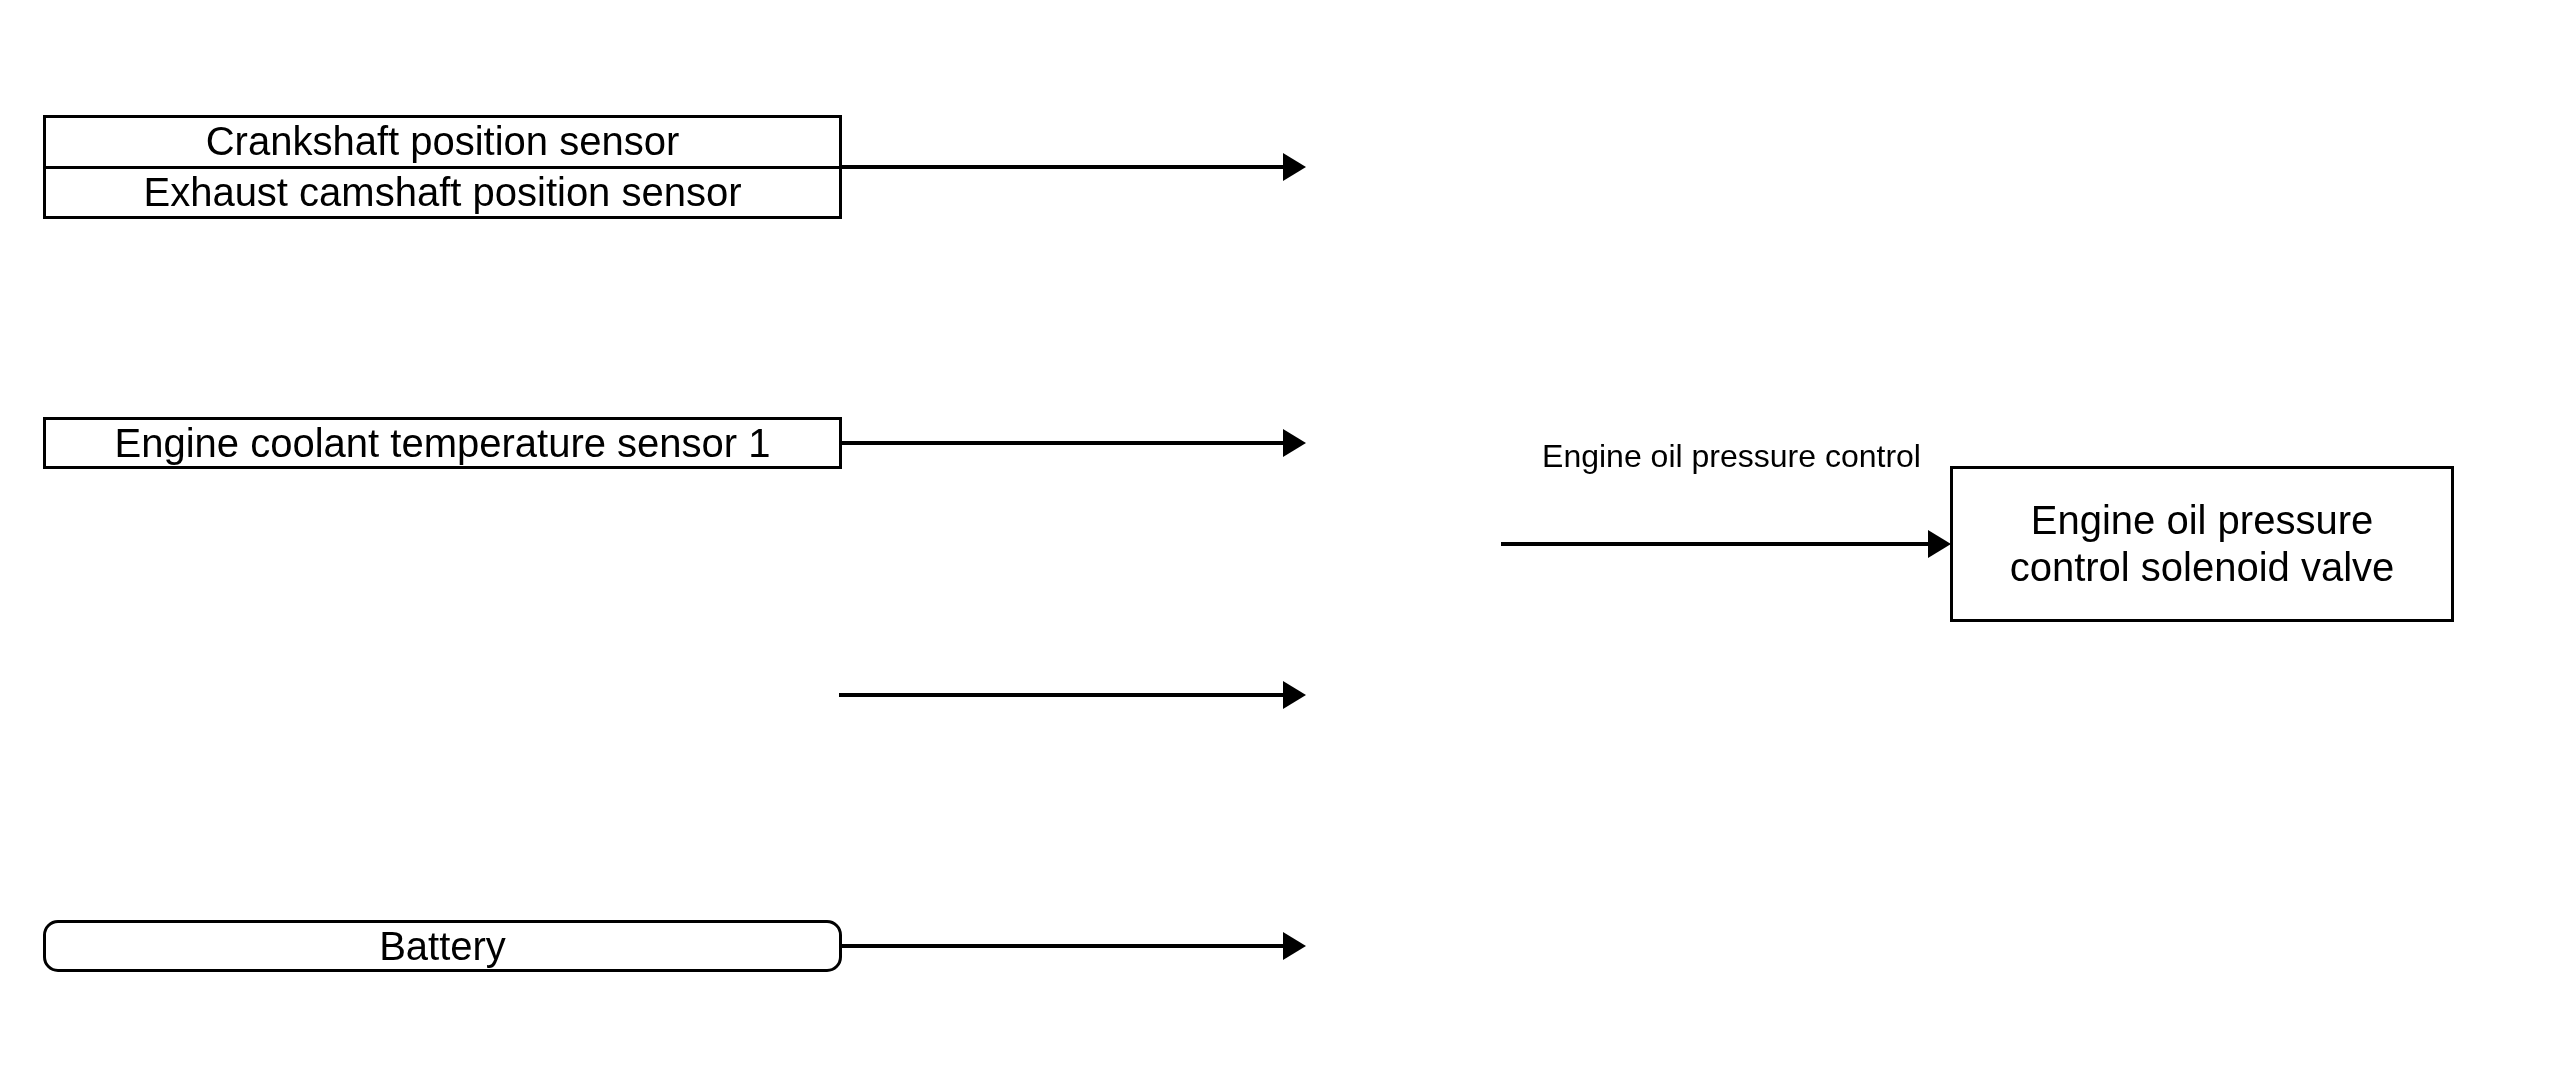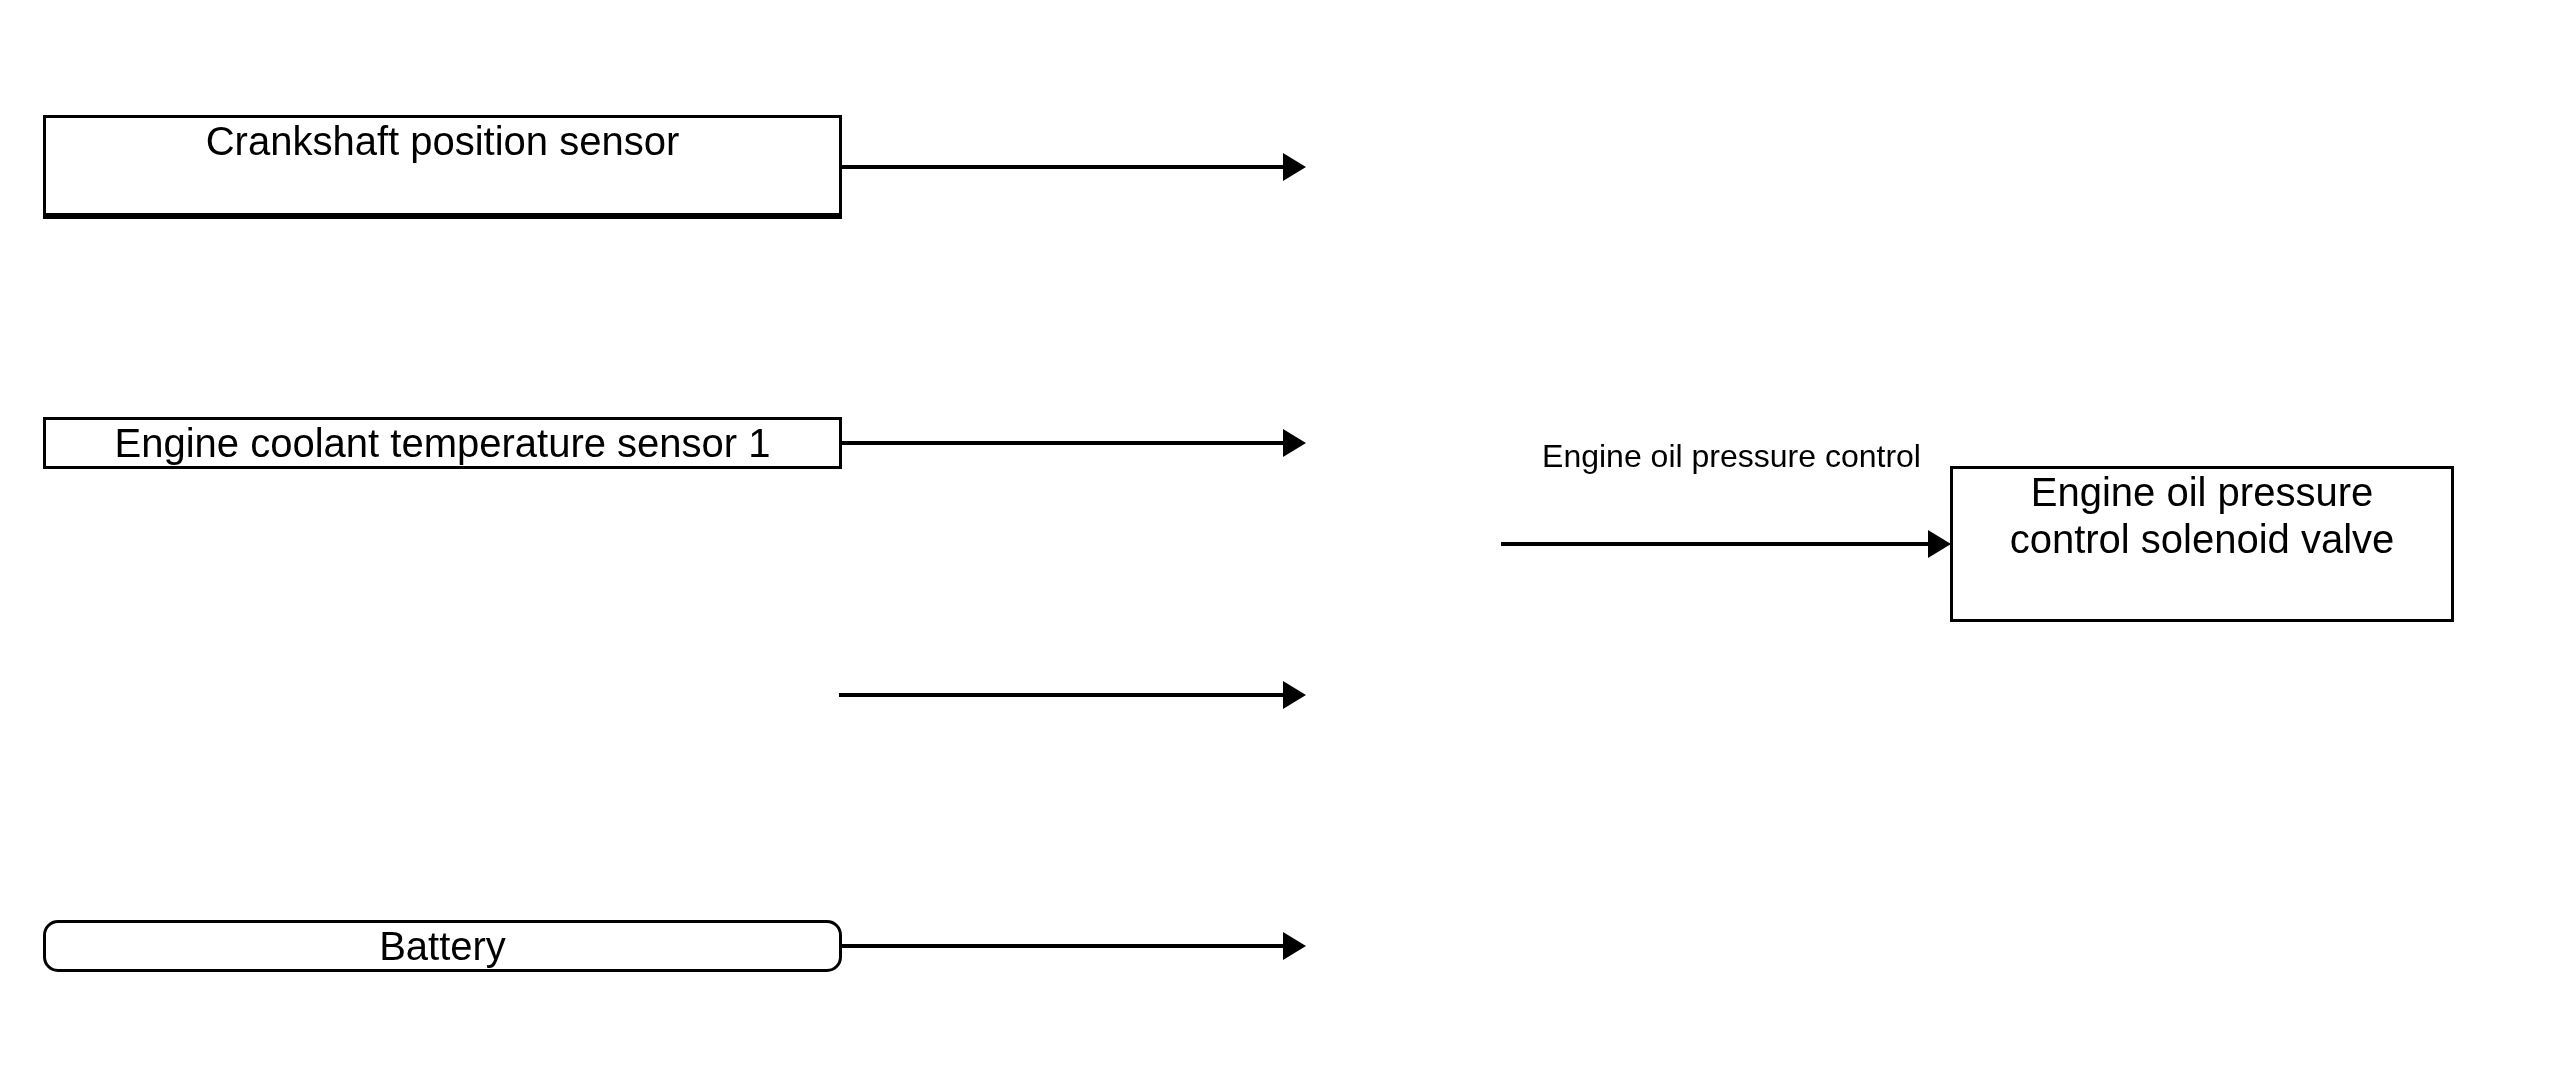--- a/index.html
+++ b/index.html
@@ -12,20 +12,21 @@
     height: 1085px;
     background: #ffffff;
     overflow: hidden;
   }
 
   .box {
     position: absolute;
     border: 3.8px solid #000000;
     background: #ffffff;
     display: flex;
+    align-items: center;
     justify-content: center;
     font-size: 40px;
     line-height: 47px;
     text-align: center;
   }
 
   
   .input { left: 43px; width: 799px; height: 52px; }
   #box-coolant  { top: 417px; }
   #box-oiltemp  { top: 669px; }
@@ -87,20 +88,23 @@
 </style>
 </head>
 <body>
 
 <div class="canvas">
 
   <div class="box stack">
     <div class="row first">
       <span>Crankshaft position sensor</span>
     </div>
+    <div class="row">
+      <span>Exhaust camshaft position sensor</span>
+    </div>
   </div>
 
   <div class="box input" id="box-coolant">
     <span>Engine coolant temperature sensor 1</span>
   </div>
 
 
   <div class="box input" id="box-battery">
     <span>Battery</span>
   </div>

